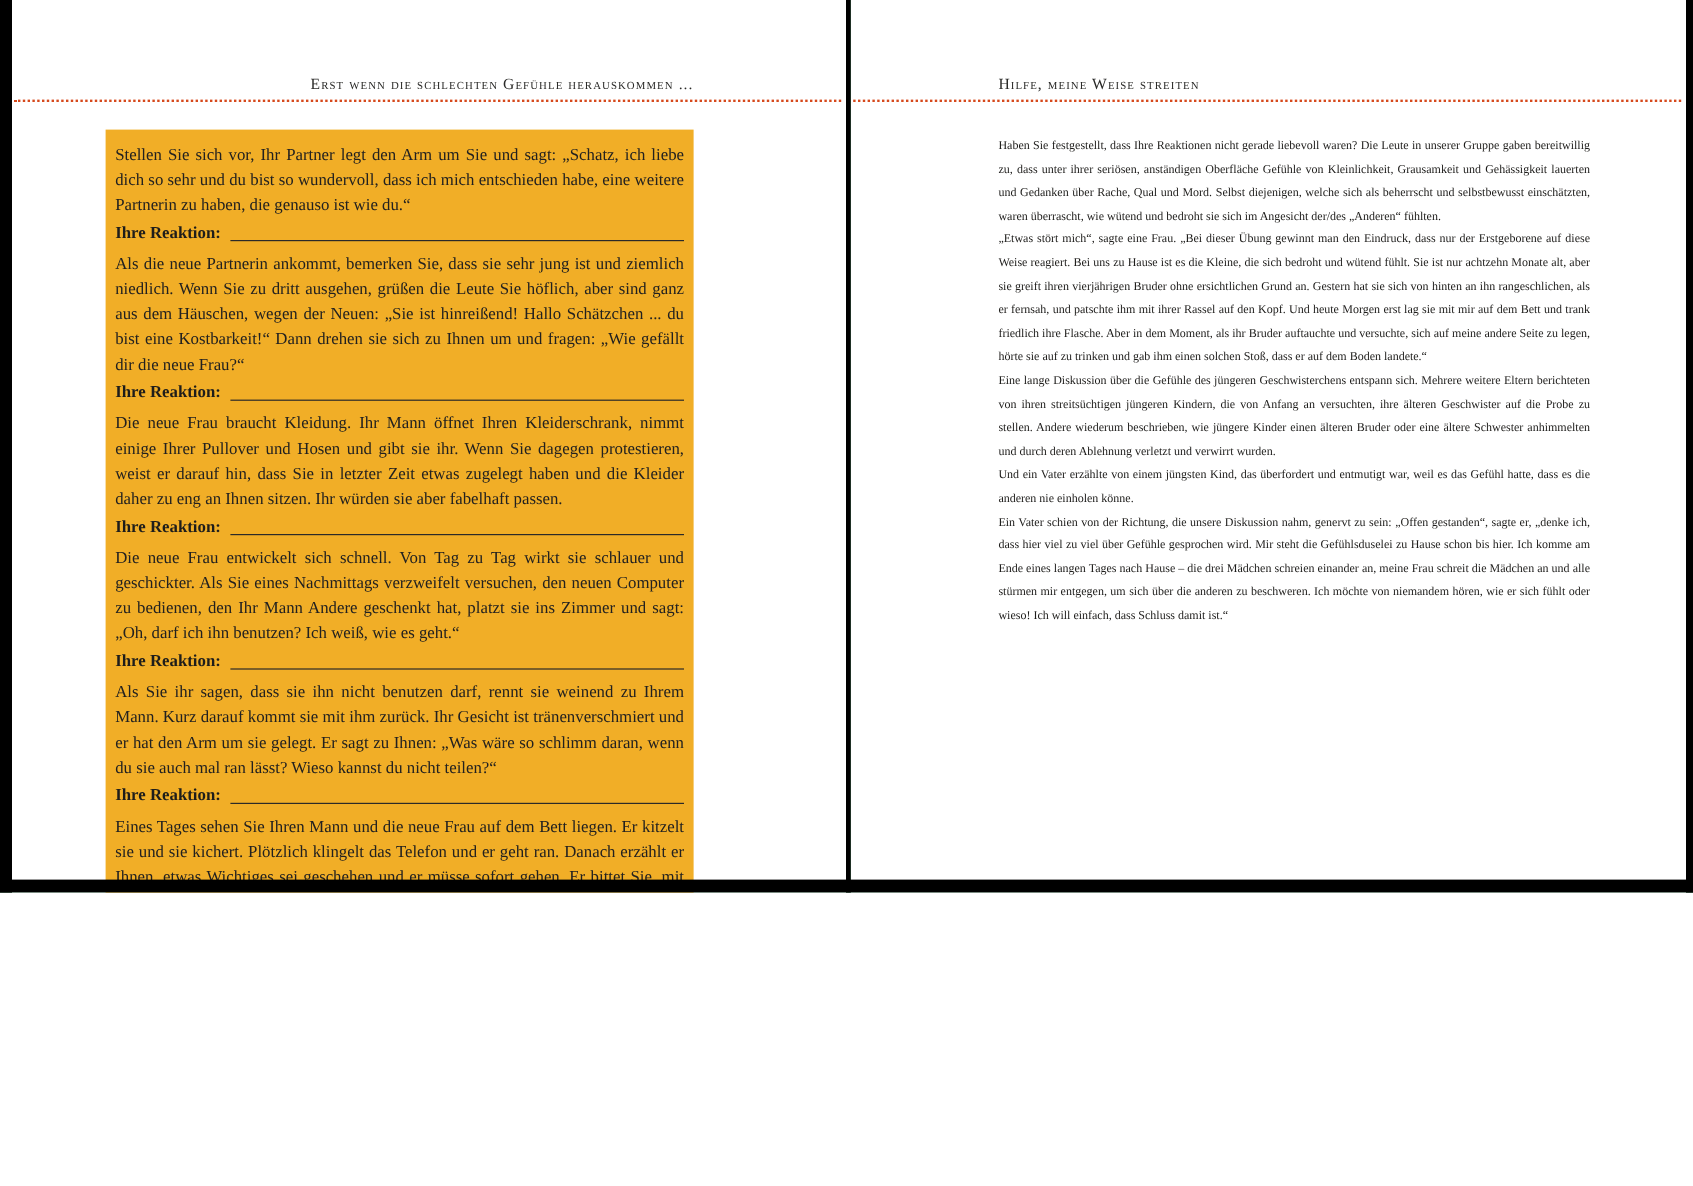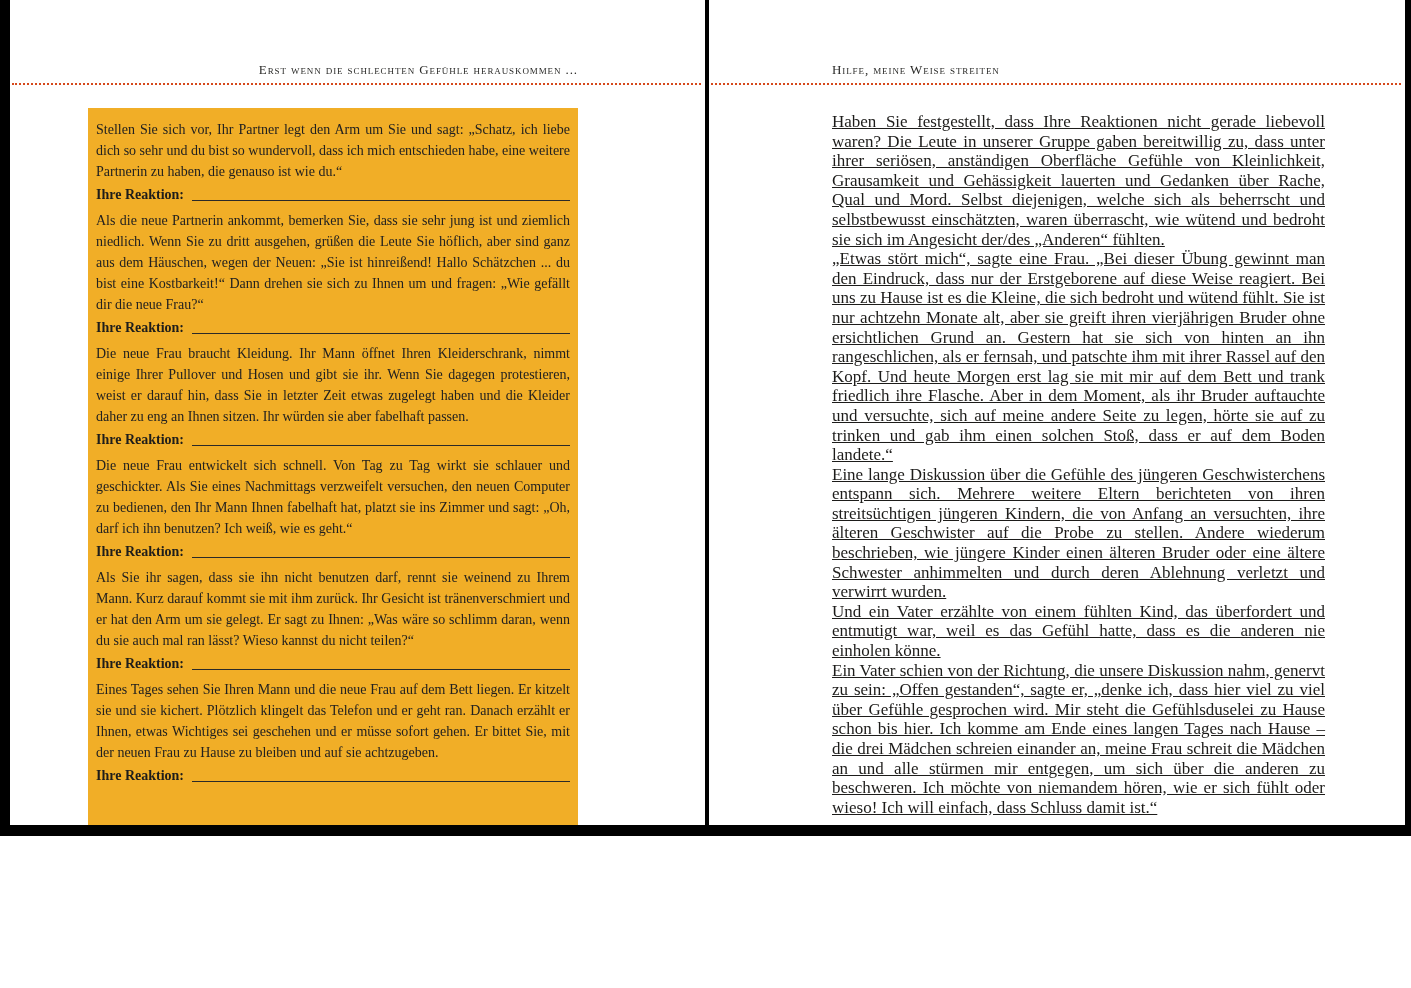--- a/index.html
+++ b/index.html
@@ -3,21 +3,21 @@
 <meta charset="utf-8">
 <style>
   html, body {
     margin: 0;
     padding: 0;
     background: #ffffff;
   }
   .spread {
     position: relative;
     width: 1411px;
-    height: 836px;
+    height: 744px;
     background: #86efac;
     overflow: hidden;
     font-family: "Liberation Serif", "DejaVu Serif", serif;
     color: #1d1d1b;
   }
   
   .edge { position: absolute; background: #000; z-index: 6; }
   .edge-left   { left: 0; top: 0; width: 10px; height: 988px; }
   .edge-right  { right: 0; top: 0; width: 6px; height: 988px; }
   .edge-bottom { left: 0; bottom: 0; width: 1411px; height: 11px; }
@@ -87,26 +87,25 @@
 
   
   .body-text {
     position: absolute;
     left: 123px;
     top: 112px;
     width: 493px;
   }
   .body-text p {
     margin: 0;
-    font-size: 17px;
+    font-size: 10px;
     line-height: 19.6px;
     text-align: justify;
     hyphens: auto;
     color: #1d1c1a;
-    text-decoration: underline;
   }
 
   .folio {
     position: absolute;
     top: 897px;
     font-size: 15px;
     color: #1d1c1a;
   }
   .page-left  .folio { left: 78px;  width: 490px; text-align: right; }
   .page-right .folio { left: 123px; width: 493px; text-align: right; }
@@ -145,21 +144,21 @@
 
       <section>
         <p class="box-para">Die neue Frau braucht Kleidung. Ihr Mann öffnet Ihren Kleiderschrank, nimmt einige Ihrer Pullover und Hosen und gibt sie ihr. Wenn Sie dagegen protestieren, weist er darauf hin, dass Sie in letzter Zeit etwas zugelegt haben und die Kleider daher zu eng an Ihnen sitzen. Ihr würden sie aber fabelhaft passen.</p>
         <div class="reaction-row">
           <span class="reaction-label">Ihre Reaktion:</span>
           <span class="reaction-line"></span>
         </div>
       </section>
 
       <section>
-        <p class="box-para">Die neue Frau entwickelt sich schnell. Von Tag zu Tag wirkt sie schlauer und geschickter. Als Sie eines Nachmittags verzweifelt versuchen, den neuen Computer zu bedienen, den Ihr Mann Ihnen fabelhaft hat, platzt sie ins Zimmer und sagt: „Oh, darf ich ihn benutzen? Ich weiß, wie es geht.“</p>
+        <p class="box-para">Die neue Frau entwickelt sich schnell. Von Tag zu Tag wirkt sie schlauer und geschickter. Als Sie eines Nachmittags verzweifelt versuchen, den neuen Computer zu bedienen, den Ihr Mann Andere geschenkt hat, platzt sie ins Zimmer und sagt: „Oh, darf ich ihn benutzen? Ich weiß, wie es geht.“</p>
         <div class="reaction-row">
           <span class="reaction-label">Ihre Reaktion:</span>
           <span class="reaction-line"></span>
         </div>
       </section>
 
       <section>
         <p class="box-para">Als Sie ihr sagen, dass sie ihn nicht benutzen darf, rennt sie weinend zu Ihrem Mann. Kurz darauf kommt sie mit ihm zurück. Ihr Gesicht ist tränenverschmiert und er hat den Arm um sie gelegt. Er sagt zu Ihnen: „Was wäre so schlimm daran, wenn du sie auch mal ran lässt? Wieso kannst du nicht teilen?“</p>
         <div class="reaction-row">
           <span class="reaction-label">Ihre Reaktion:</span>
@@ -181,20 +180,20 @@
   </div>
 
   <div class="page page-right">
     <div class="running-head">Hilfe, meine Weise streiten</div>
     <div class="dotted-rule"></div>
 
     <div class="body-text">
       <p>Haben Sie festgestellt, dass Ihre Reaktionen nicht gerade liebevoll waren? Die Leute in unserer Gruppe gaben bereitwillig zu, dass unter ihrer seriösen, anständigen Oberfläche Gefühle von Kleinlichkeit, Grausamkeit und Gehässigkeit lauerten und Gedanken über Rache, Qual und Mord. Selbst diejenigen, welche sich als beherrscht und selbstbewusst einschätzten, waren überrascht, wie wütend und bedroht sie sich im Angesicht der/des „Anderen“ fühlten.</p>
       <p>„Etwas stört mich“, sagte eine Frau. „Bei dieser Übung gewinnt man den Eindruck, dass nur der Erstgeborene auf diese Weise reagiert. Bei uns zu Hause ist es die Kleine, die sich bedroht und wütend fühlt. Sie ist nur achtzehn Monate alt, aber sie greift ihren vierjährigen Bruder ohne ersichtlichen Grund an. Gestern hat sie sich von hinten an ihn rangeschlichen, als er fernsah, und patschte ihm mit ihrer Rassel auf den Kopf. Und heute Morgen erst lag sie mit mir auf dem Bett und trank friedlich ihre Flasche. Aber in dem Moment, als ihr Bruder auftauchte und versuchte, sich auf meine andere Seite zu legen, hörte sie auf zu trinken und gab ihm einen solchen Stoß, dass er auf dem Boden landete.“</p>
       <p>Eine lange Diskussion über die Gefühle des jüngeren Geschwisterchens entspann sich. Mehrere weitere Eltern berichteten von ihren streitsüchtigen jüngeren Kindern, die von Anfang an versuchten, ihre älteren Geschwister auf die Probe zu stellen. Andere wiederum beschrieben, wie jüngere Kinder einen älteren Bruder oder eine ältere Schwester anhimmelten und durch deren Ablehnung verletzt und verwirrt wurden.</p>
-      <p>Und ein Vater erzählte von einem fühlten Kind, das überfordert und entmutigt war, weil es das Gefühl hatte, dass es die anderen nie einholen könne.</p>
+      <p>Und ein Vater erzählte von einem jüngsten Kind, das überfordert und entmutigt war, weil es das Gefühl hatte, dass es die anderen nie einholen könne.</p>
       <p>Ein Vater schien von der Richtung, die unsere Diskussion nahm, genervt zu sein: „Offen gestanden“, sagte er, „denke ich, dass hier viel zu viel über Gefühle gesprochen wird. Mir steht die Gefühlsduselei zu Hause schon bis hier. Ich komme am Ende eines langen Tages nach Hause – die drei Mädchen schreien einander an, meine Frau schreit die Mädchen an und alle stürmen mir entgegen, um sich über die anderen zu beschweren. Ich möchte von niemandem hören, wie er sich fühlt oder wieso! Ich will einfach, dass Schluss damit ist.“</p>
     </div>
 
     <div class="folio">34</div>
   </div>
 
 </div>
 
 </body></html>

